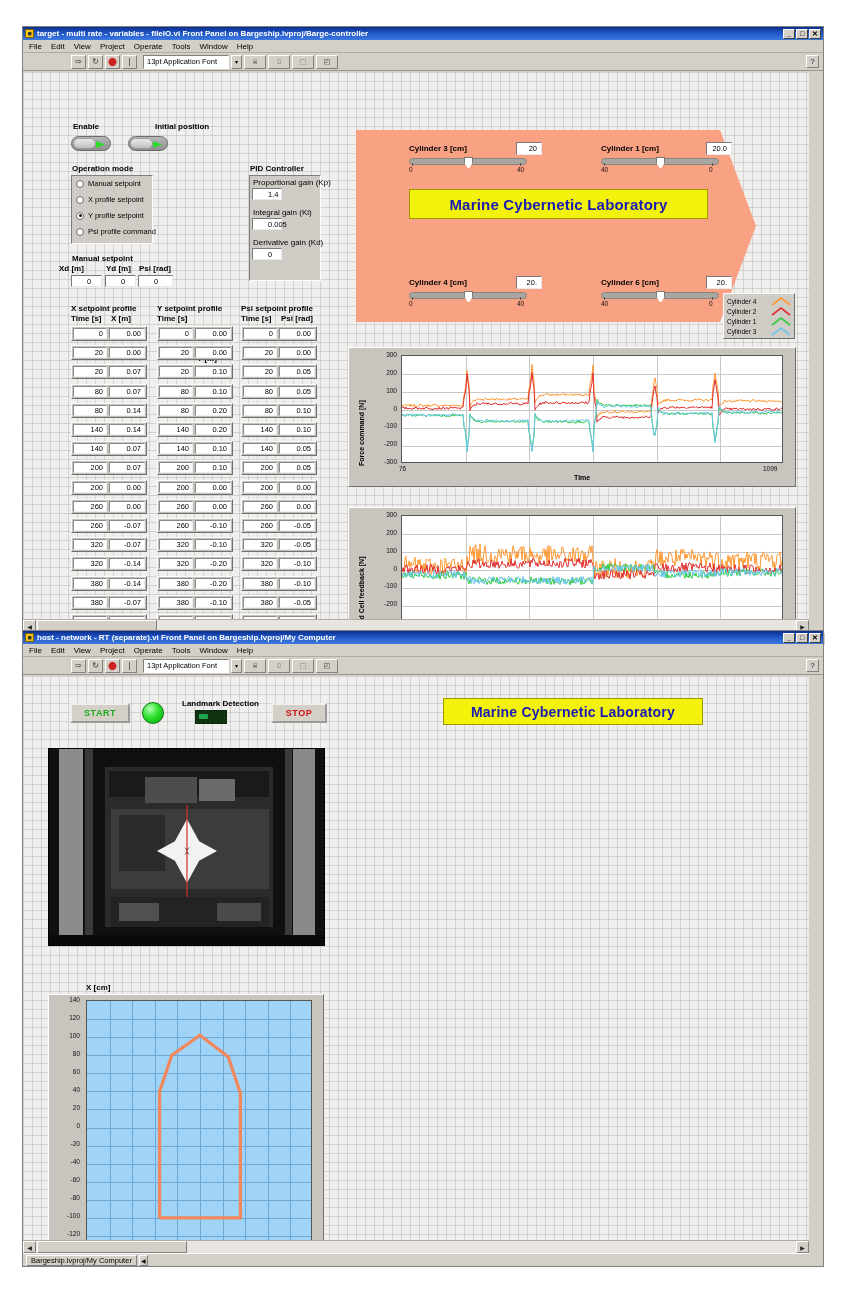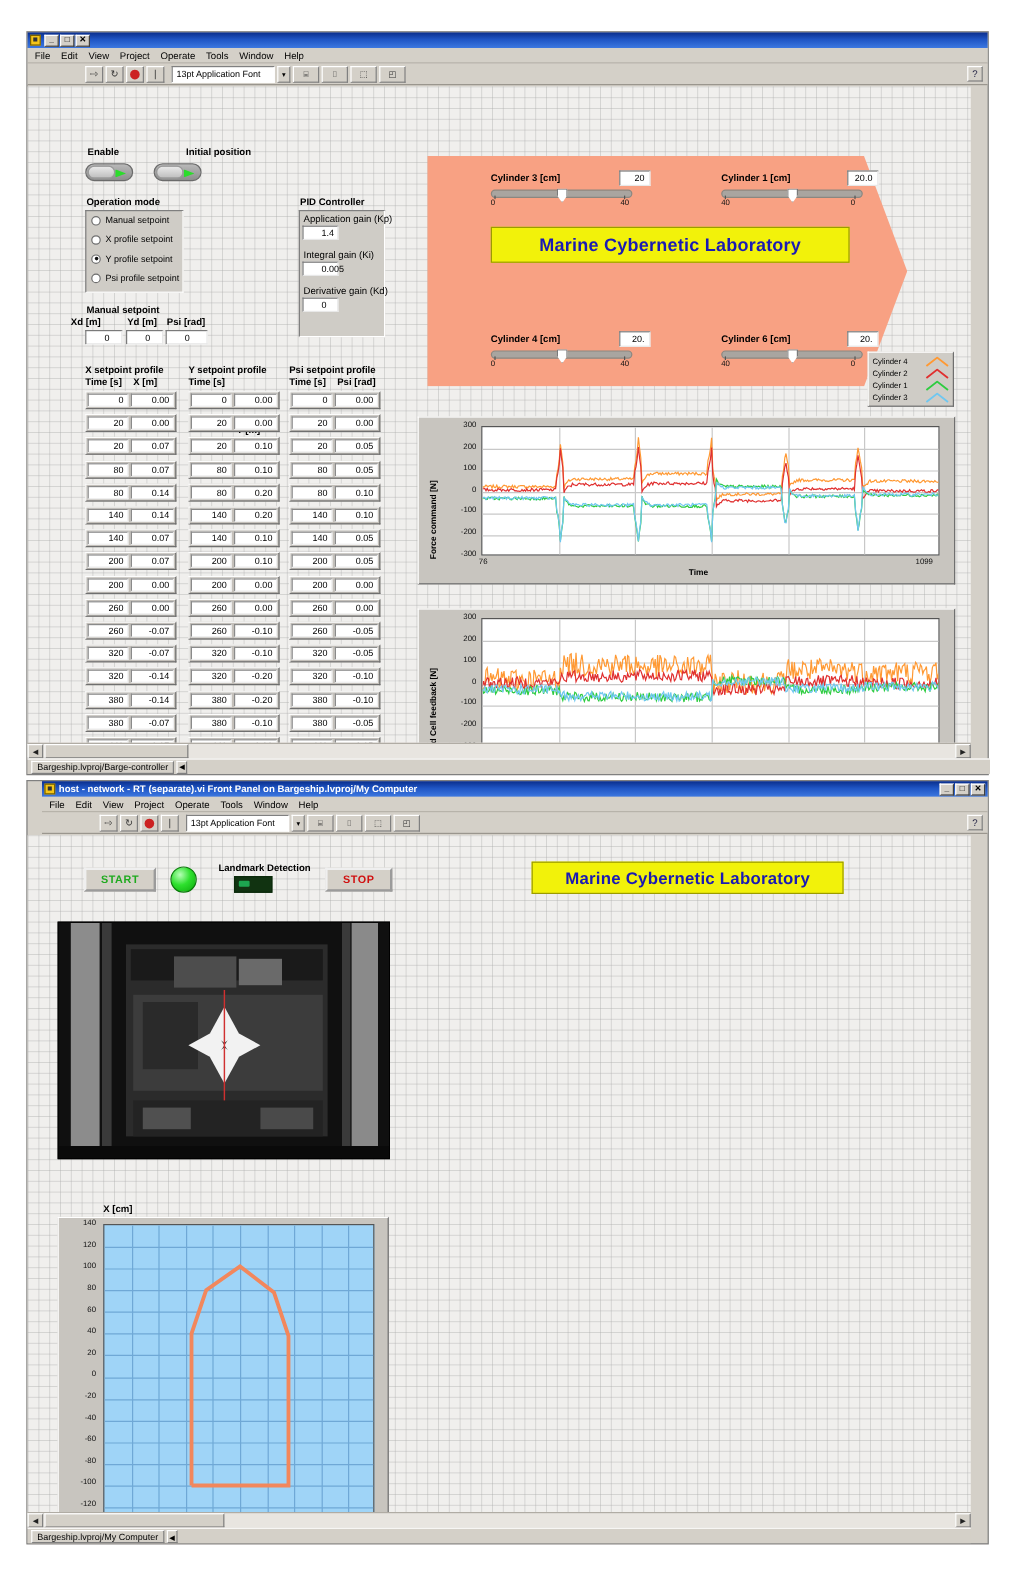--- a/index.html
+++ b/index.html
@@ -246,20 +246,21 @@
 </style>
 </head>
 <body>
 
 <div id="root">
 
   <div class="lv-window" style="left:22px; top:26px; width:802px; height:620px;">
 
     <div class="titlebar">
       <div class="tb-ico">■</div>
+      <div class="tb-title">target - multi rate - variables - fileIO.vi Front Panel on Bargeship.lvproj/Barge-controller</div>
       <div class="tb-btns">
         <div class="tb-btn">_</div>
         <div class="tb-btn">□</div>
         <div class="tb-btn">✕</div>
       </div>
     </div>
 
     <div class="menubar">
       <span>File</span>
       <span>Edit</span>
@@ -307,34 +308,34 @@
       <div class="radio-row" style="left:53px; top:123px;">
         <span class="radio"></span>
         <span>X profile setpoint</span>
       </div>
       <div class="radio-row" style="left:53px; top:139px;">
         <span class="radio on"></span>
         <span>Y profile setpoint</span>
       </div>
       <div class="radio-row" style="left:53px; top:155px;">
         <span class="radio"></span>
-        <span>Psi  profile setpoint</span>
+        <span>Psi  profile command</span>
       </div>
 
       <div class="lbl lbl-b" style="left:49px; top:182px;">Manual setpoint</div>
       <div class="lbl lbl-b" style="left:36px; top:192px;">Xd [m]</div>
       <div class="lbl lbl-b" style="left:83px; top:192px;">Yd [m]</div>
       <div class="lbl lbl-b" style="left:116px; top:192px;">Psi [rad]</div>
       <div class="numbox" style="left:48px; top:203px; width:31px; height:12px;">0</div>
       <div class="numbox" style="left:82px; top:203px; width:31px; height:12px;">0</div>
       <div class="numbox" style="left:115px; top:203px; width:35px; height:12px;">0</div>
 
       <div class="lbl lbl-b" style="left:227px; top:92px;">PID Controller</div>
       <div class="frame-sunken" style="left:226px; top:103px; width:72px; height:106px;"></div>
-      <div class="lbl" style="left:230px; top:106px;">Application gain (Kp)</div>
+      <div class="lbl" style="left:230px; top:106px;">Proportional gain (Kp)</div>
       <div class="numbox" style="left:229px; top:116px; width:30px; height:12px;">1.4</div>
       <div class="lbl" style="left:230px; top:136px;">Integral gain (Ki)</div>
       <div class="numbox" style="left:229px; top:146px; width:30px; height:12px;">0.005</div>
       <div class="lbl" style="left:230px; top:166px;">Derivative gain (Kd)</div>
       <div class="numbox" style="left:229px; top:176px; width:30px; height:12px;">0</div>
 
       <div id="profile-tables">
           <div class="lbl lbl-b" style="left: 48px; top: 232px;">X setpoint profile</div>
           <div class="lbl lbl-b" style="left: 48px; top: 242px;">Time [s]</div>
           <div class="lbl lbl-b" style="left: 88px; top: 242px;">X [m]</div>
@@ -670,21 +671,21 @@
       <div class="sb-btn" style="left:0; top:0; width:13px; height:12px;">◀</div>
       <div class="sb-thumb" style="left:14px; top:0; width:120px; height:12px;"></div>
       <div class="sb-btn" style="right:0; top:0; width:13px; height:12px;">▶</div>
     </div>
     <div class="statusbar" style="width:802px;text-align:right;">
       <div class="status-tab">Bargeship.lvproj/Barge-controller</div>
       <div class="status-arrow">◀</div>
     </div>
   </div>
 
-  <div class="lv-window" style="left:22px; top:650px; width:802px; height:637px;padding-left:12px;">
+  <div class="lv-window" style="left:22px; top:630px; width:802px; height:637px;">
 
     <div class="titlebar">
       <div class="tb-ico">■</div>
       <div class="tb-title">host - network - RT (separate).vi Front Panel on Bargeship.lvproj/My Computer</div>
       <div class="tb-btns">
         <div class="tb-btn">_</div>
         <div class="tb-btn">□</div>
         <div class="tb-btn">✕</div>
       </div>
     </div>

